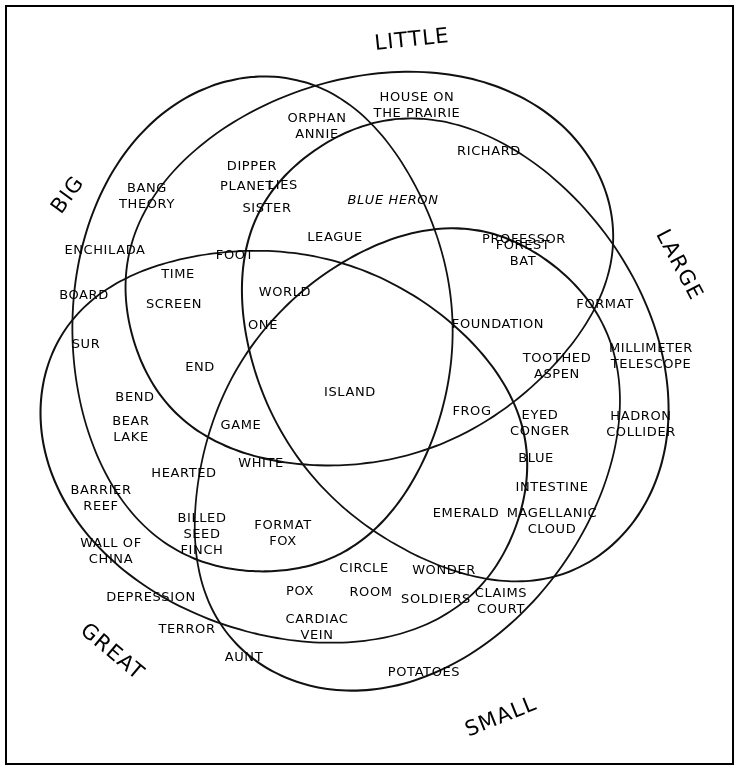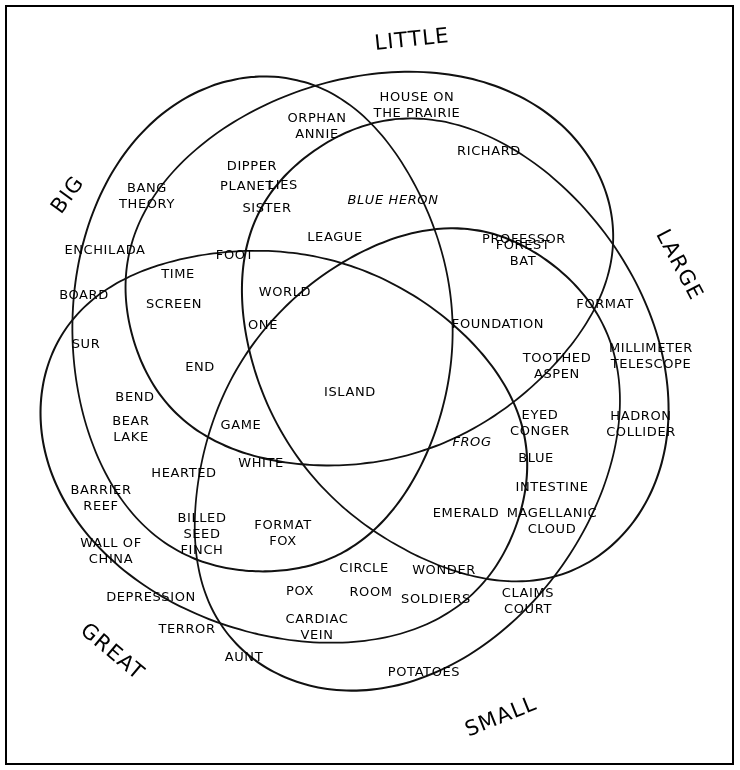--- a/index.html
+++ b/index.html
@@ -94,21 +94,21 @@
       <div class="region-label" style="left: 317px; top: 110px; margin-top: 16px;">ORPHAN
 ANNIE</div>
       <div class="region-label" style="left: 417px; top: 105px;">HOUSE ON
 THE PRAIRIE</div>
       <div class="region-label" style="left: 489px; top: 151px;">RICHARD</div>
       <div class="region-label" style="left: 605px; top: 304px;">FORMAT</div>
       <div class="region-label" style="left: 651px; top: 356px;">MILLIMETER
 TELESCOPE</div>
       <div class="region-label" style="left: 641px; top: 424px;">HADRON
 COLLIDER</div>
-      <div class="region-label" style="left: 528px; top: 601px;">CLAIMS
+      <div class="region-label" style="left: 501px; top: 601px;">CLAIMS
 COURT</div>
       <div class="region-label" style="left: 424px; top: 672px;">POTATOES</div>
       <div class="region-label" style="left: 101px; top: 498px;">BARRIER
 REEF</div>
       <div class="region-label" style="left: 111px; top: 551px;">WALL OF
 CHINA</div>
       <div class="region-label" style="left: 151px; top: 597px;">DEPRESSION</div>
       <div class="region-label" style="left: 187px; top: 629px;">TERROR</div>
       <div class="region-label" style="left: 244px; top: 657px;">AUNT</div>
       <div class="region-label" style="left: 252px; top: 166px;">DIPPER</div>
@@ -139,21 +139,21 @@
 VEIN</div>
       <div class="region-label" style="left: 364px; top: 568px;">CIRCLE</div>
       <div class="region-label" style="left: 371px; top: 592px;">ROOM</div>
       <div class="region-label" style="left: 350px; top: 392px;">ISLAND</div>
       <div class="region-label" style="left: 524px; top: 215px; margin-top: 24px;">PROFESSOR</div>
       <div class="region-label" style="left: 523px; top: 253px;">FOREST
 BAT</div>
       <div class="region-label" style="left: 498px; top: 324px;">FOUNDATION</div>
       <div class="region-label" style="left: 557px; top: 366px;">TOOTHED
 ASPEN</div>
-      <div class="region-label" style="left: 472px; top: 442px; font-style: italic;">FROG</div>
+      <div class="region-label" style="left: 472px; top: 411px;">FROG</div>
       <div class="region-label" style="left: 540px; top: 423px;">EYED
 CONGER</div>
       <div class="region-label" style="left: 536px; top: 458px;">BLUE</div>
       <div class="region-label" style="left: 552px; top: 487px;">INTESTINE</div>
       <div class="region-label" style="left: 466px; top: 513px;">EMERALD</div>
       <div class="region-label" style="left: 552px; top: 521px;">MAGELLANIC
 CLOUD</div>
       <div class="region-label" style="left: 444px; top: 570px;">WONDER</div>
       <div class="region-label" style="left: 436px; top: 599px;">SOLDIERS</div>
     </div>

